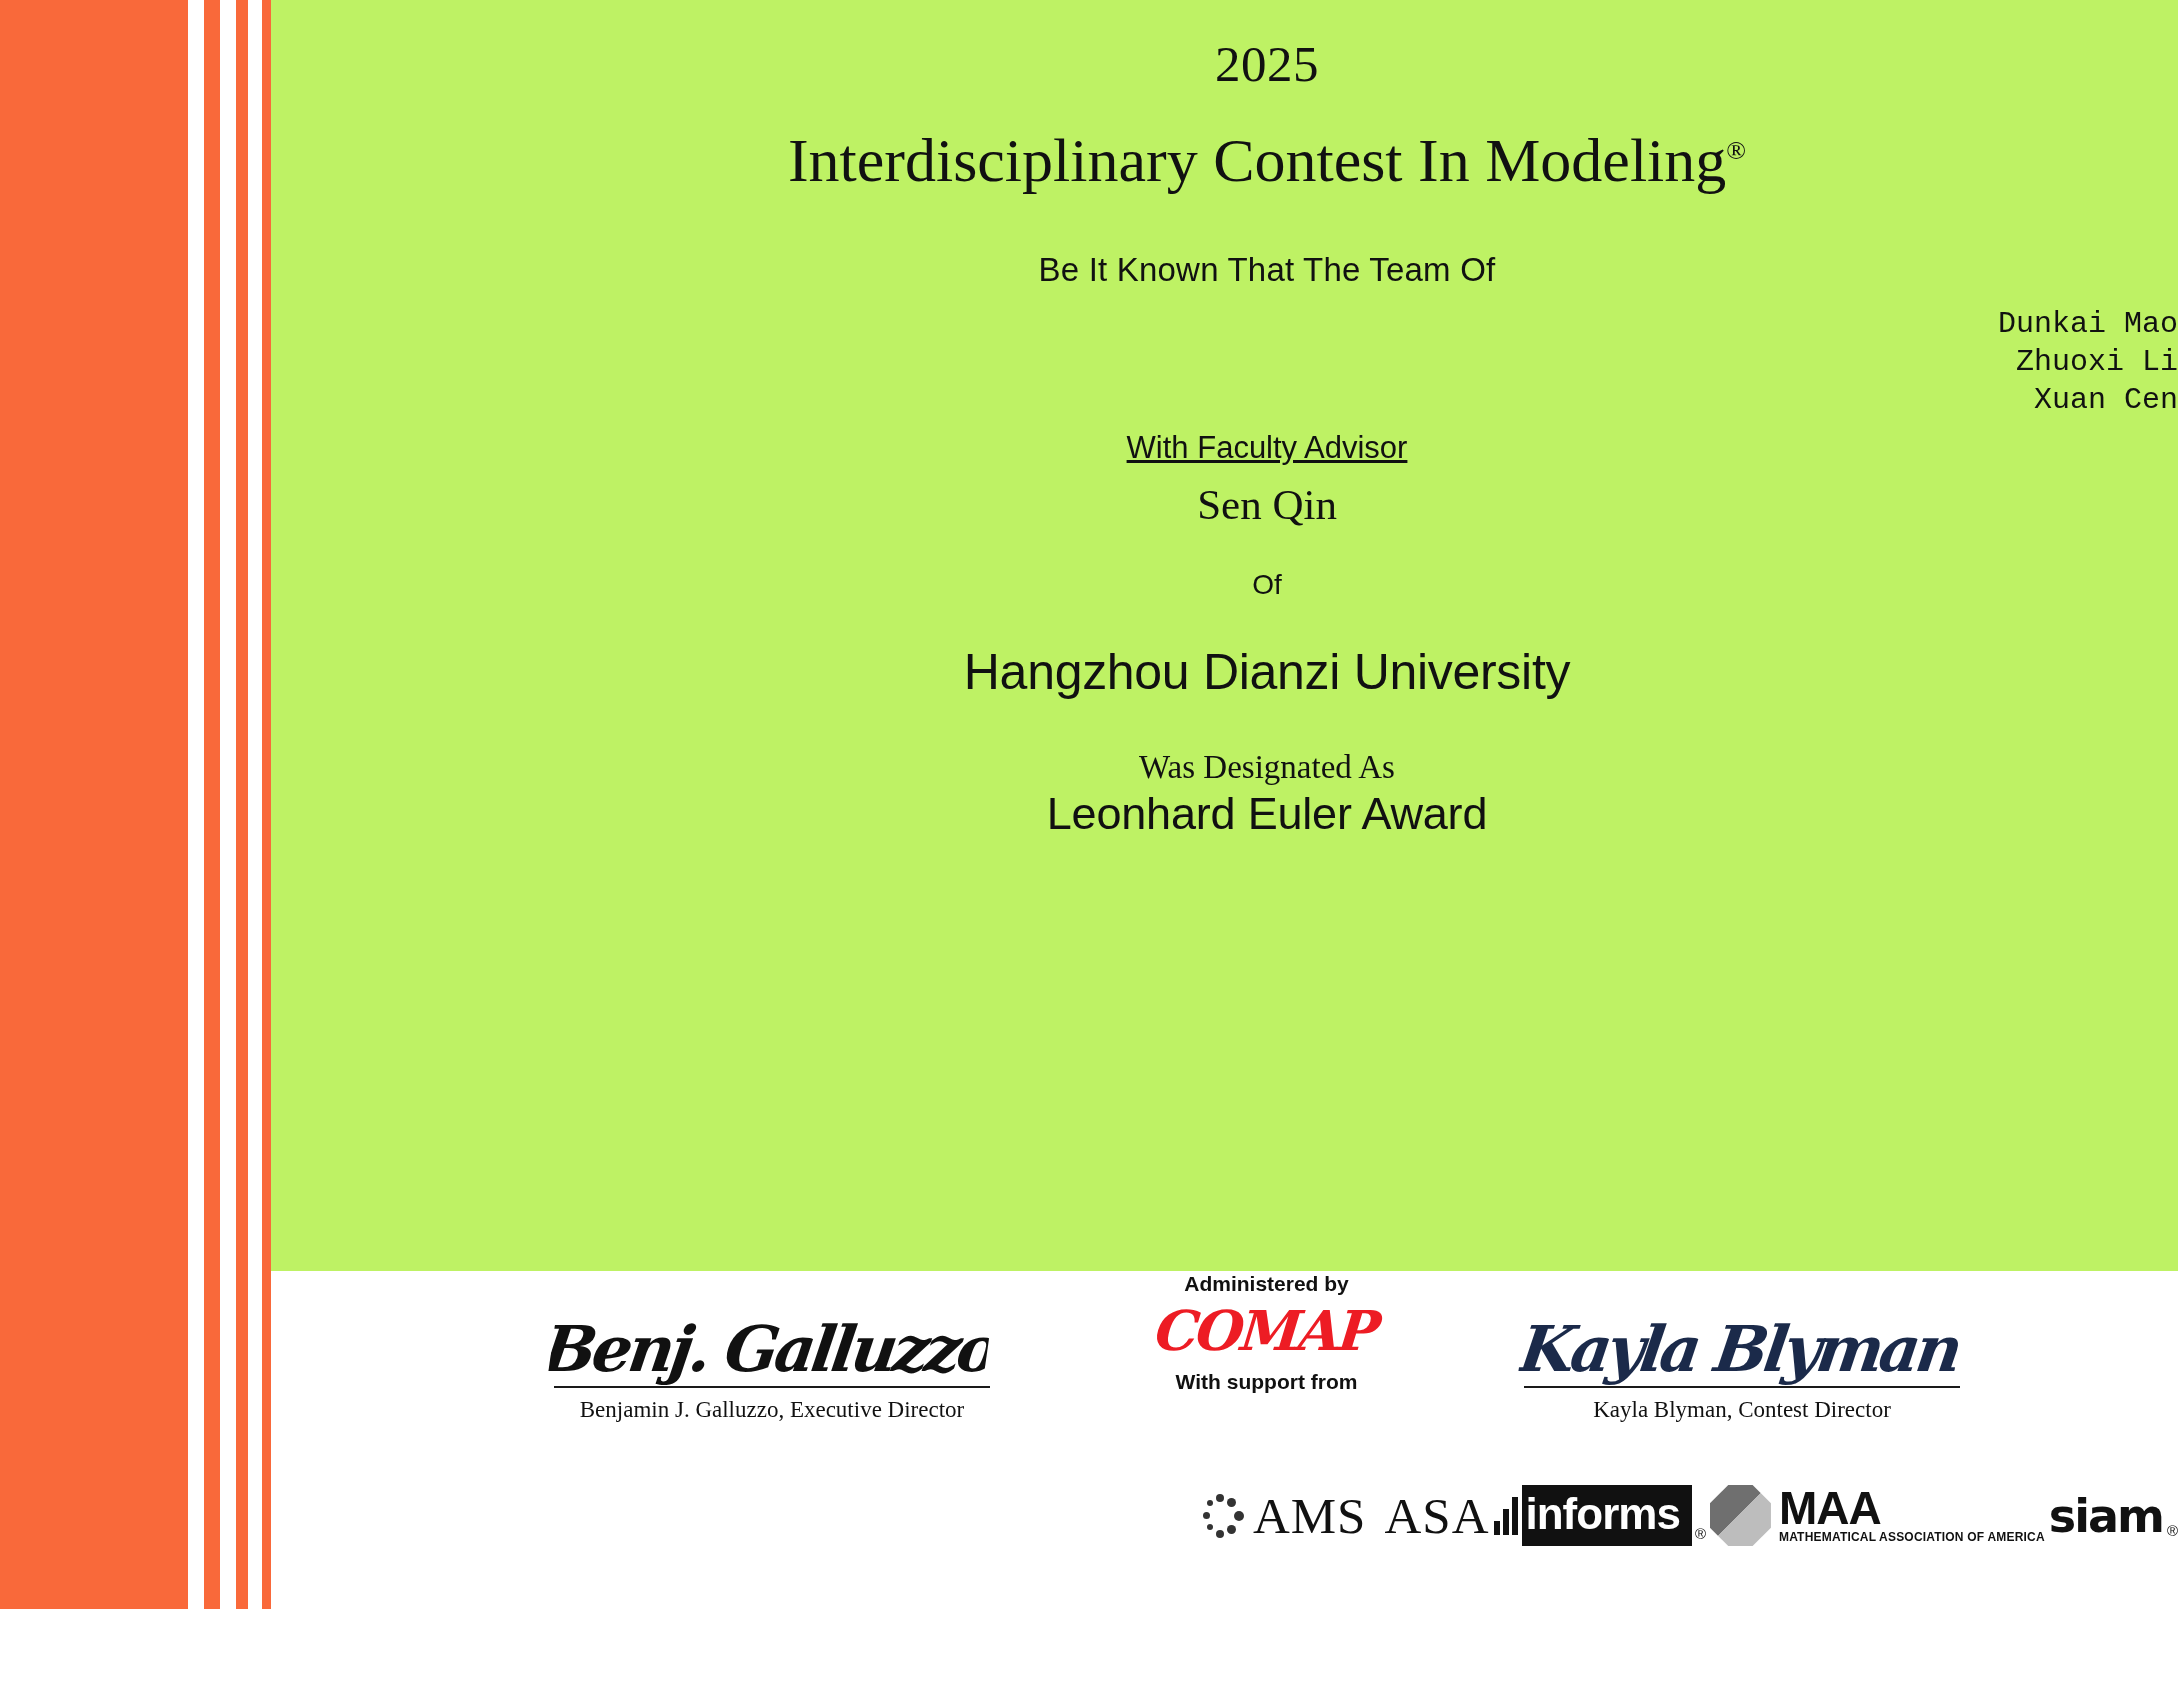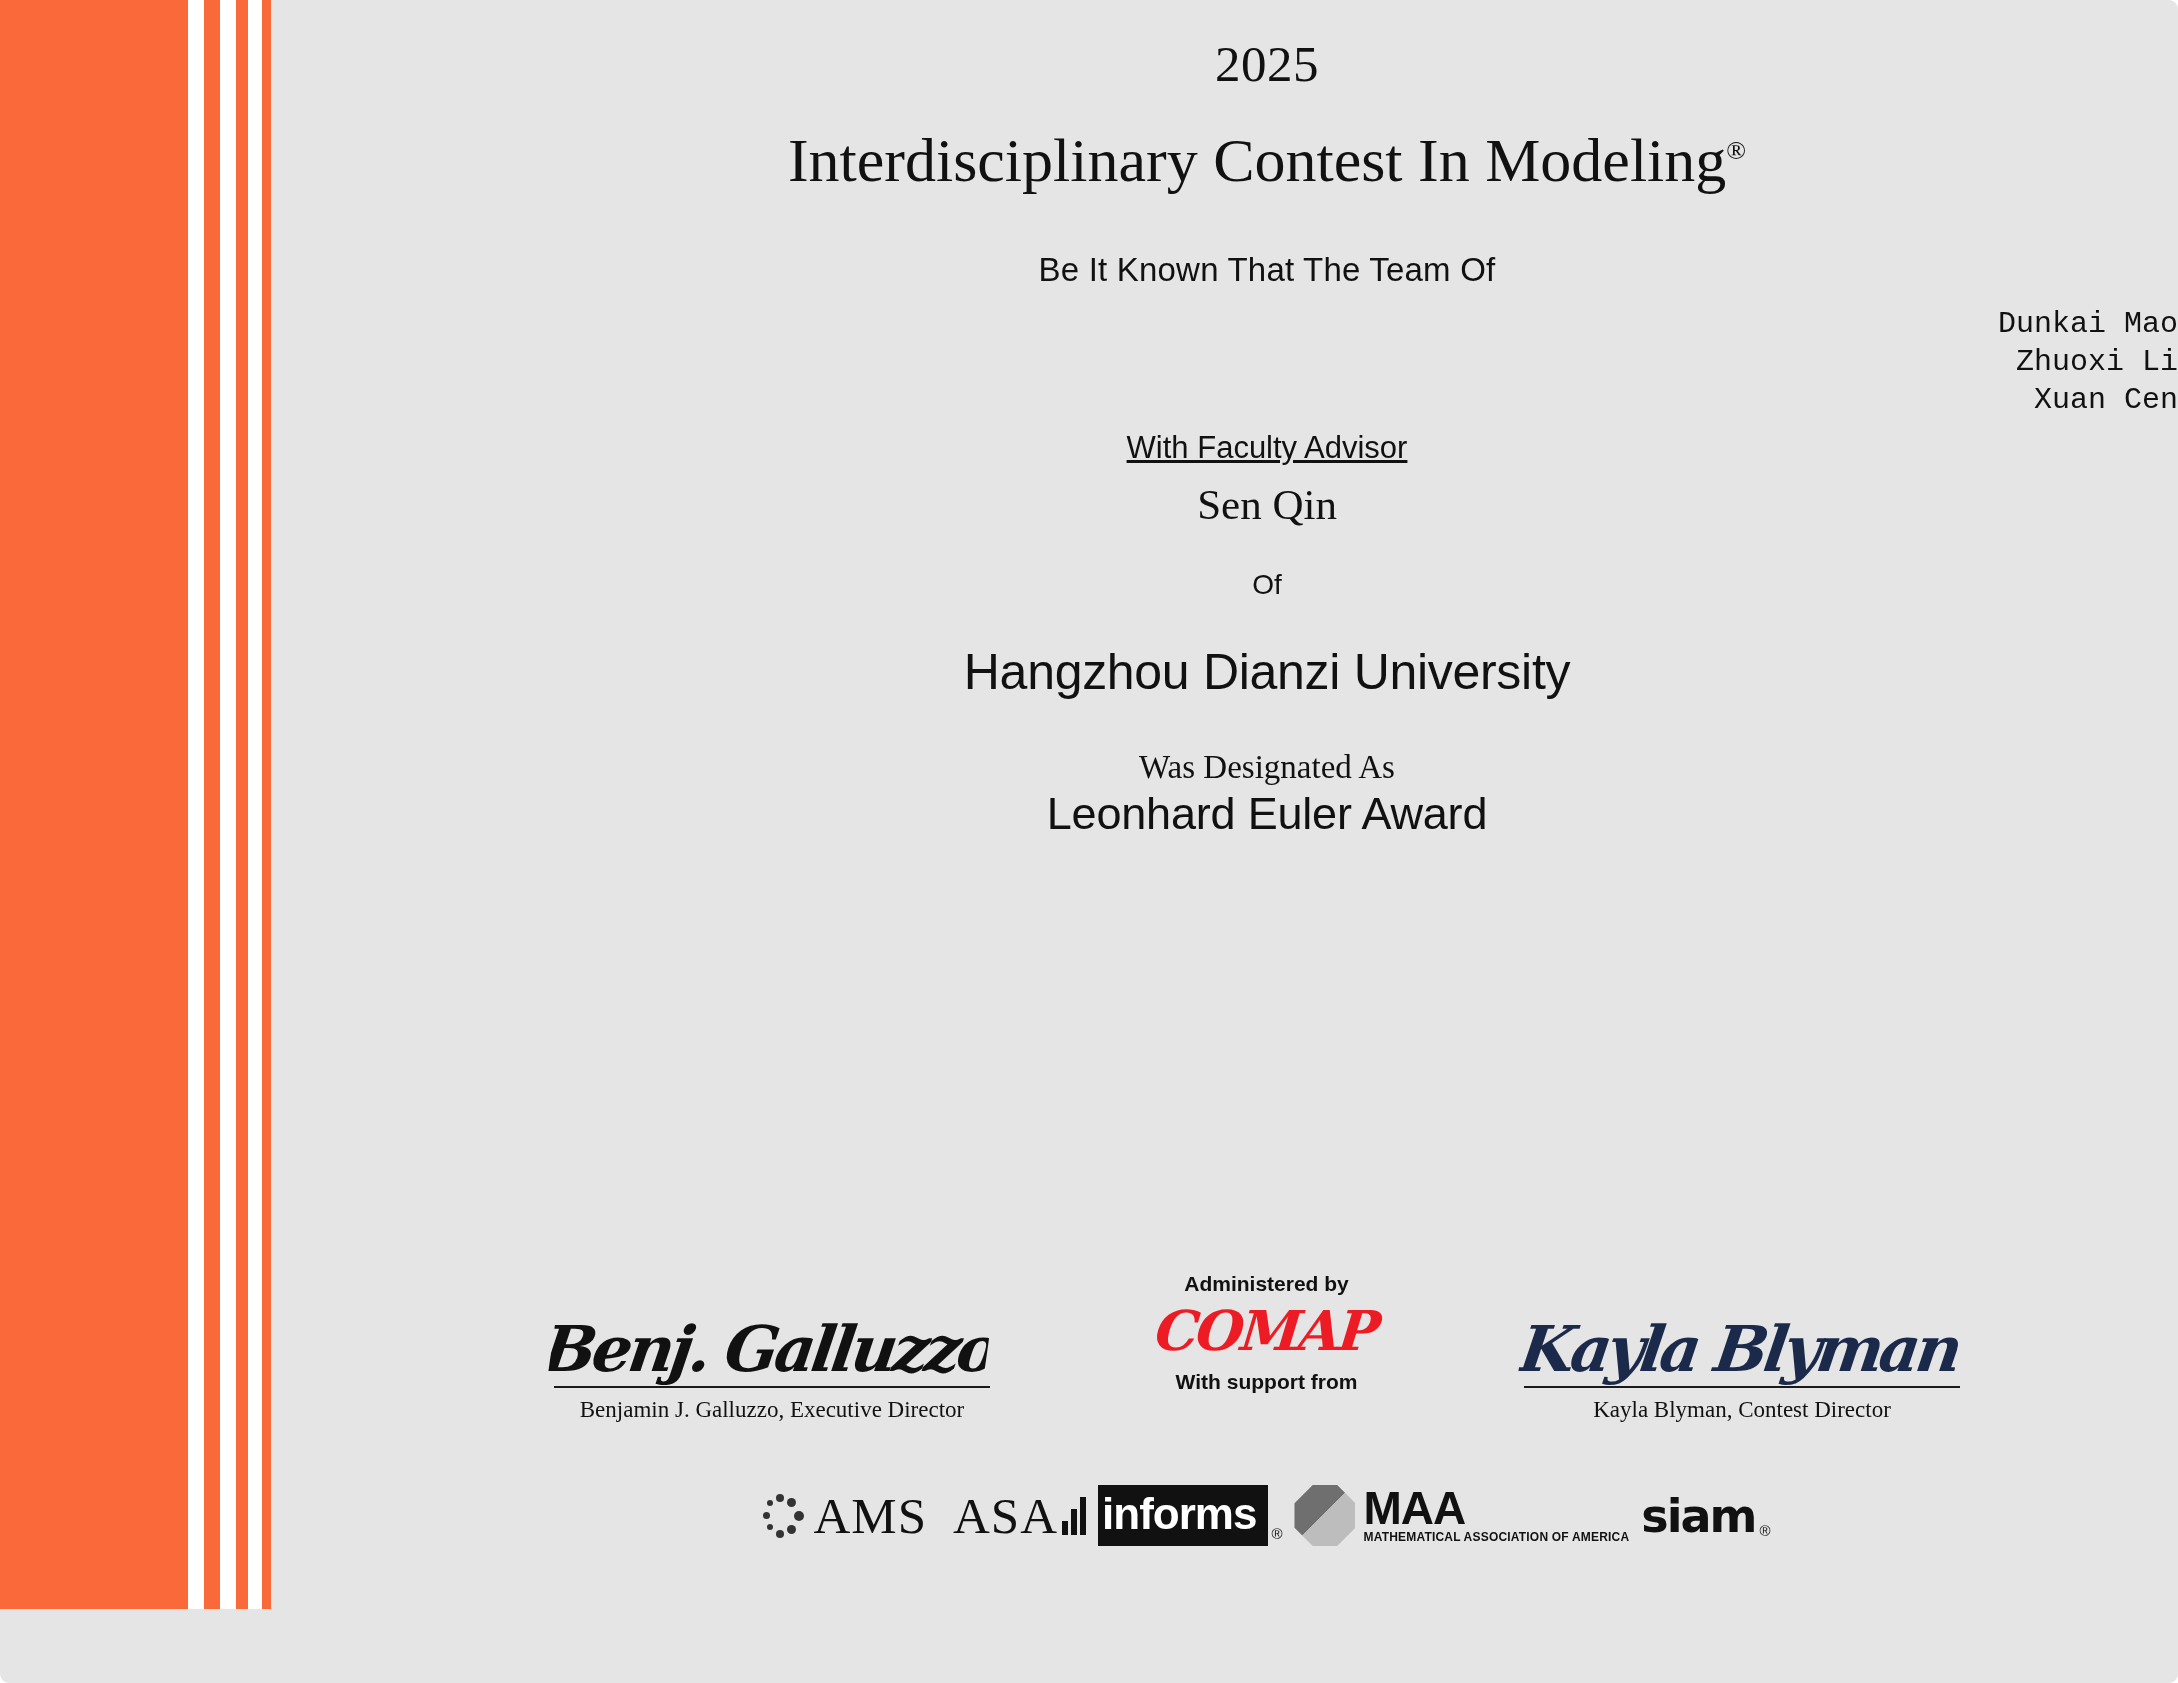--- a/index.html
+++ b/index.html
@@ -10,23 +10,22 @@
   body {
     width: 2178px;
     height: 1683px;
     font-family: "Liberation Serif", serif;
     color: #111111;
     overflow: hidden;
   }
   .page {
     position: relative;
     width: 2178px;
-    height: 1683px;
-    background: #e5e5e5;
-    border-radius: 9px;
+    height: 1271px;
+    background: #bef264;
   }
 
   
   .stripes {
     position: absolute;
     left: 0;
     top: 0;
     width: 356px;
     height: 1609px;
     display: flex;
@@ -198,22 +197,22 @@
   }
 
   
   .sponsors {
     position: absolute;
     left: 0;
     top: 1485px;
     width: 1822px;
     display: flex;
     align-items: center;
-    justify-content: center;
-    gap: 12px;
+    justify-content: flex-end;
+    gap: 4px;
   }
   .logo {
     display: flex;
     align-items: center;
     font-family: "Liberation Sans", sans-serif;
     color: #111111;
   }
   .ams-dots {
     width: 44px;
     height: 44px;

